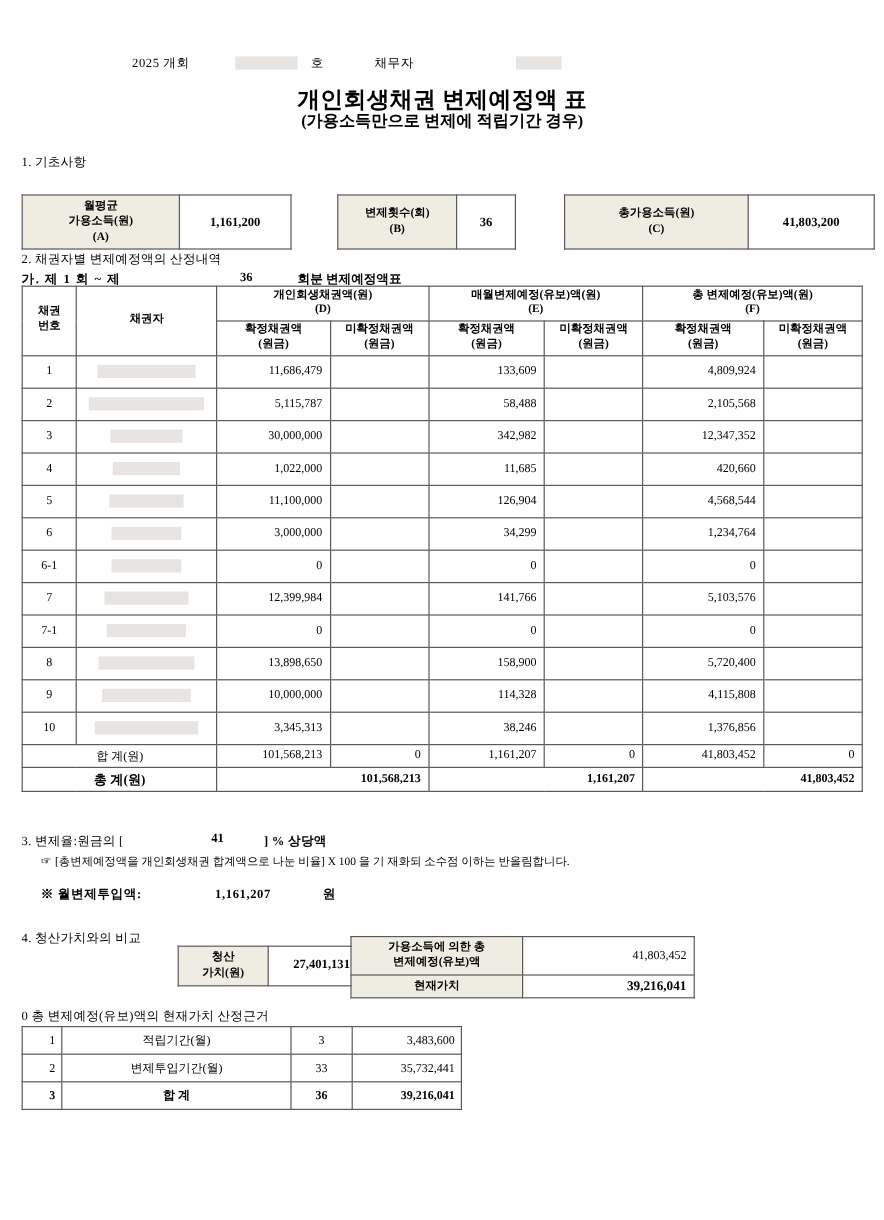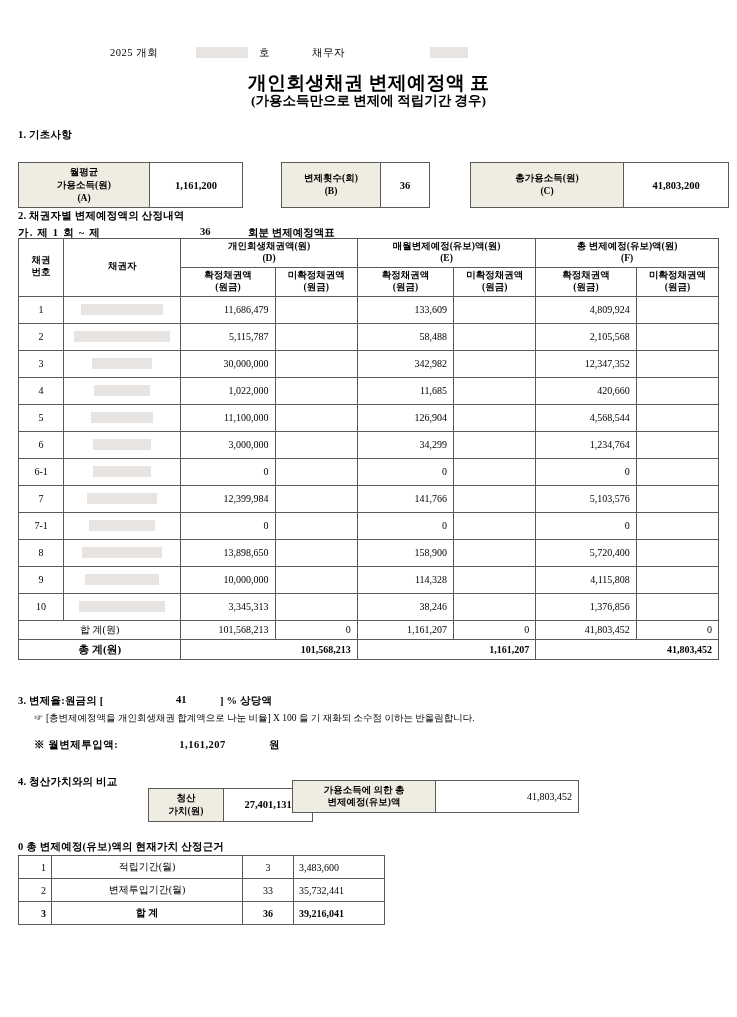--- a/index.html
+++ b/index.html
@@ -59,21 +59,21 @@
     left: 0;
     width: 737px;
     text-align: center;
     font-size: 13.5px;
     font-weight: bold;
   }
 
   .sec-head {
     position: absolute;
     font-size: 10.5px;
-    font-weight: bold;
+    font-weight: normal;
     letter-spacing: 0.2px;
   }
 
   
   .box1 { position: absolute; top: 146px; left: 18px; margin-top: 16px; }
   table.kv {
     border-collapse: collapse;
     font-size: 10px;
   }
   table.kv td {
@@ -228,21 +228,21 @@
     font-size: 10px;
   }
   table.pv td {
     border: 1px solid #5a5a5a;
     padding: 3px 5px;
     height: 16px;
   }
   table.pv td.no { width: 22px; text-align: right; }
   table.pv td.nm { width: 180px; text-align: center; }
   table.pv td.mo { width: 40px; text-align: center; }
-  table.pv td.am { width: 80px; text-align: left; }
+  table.pv td.am { width: 80px; text-align: right; }
   table.pv tr.last td { font-weight: bold; }
 </style>
 </head>
 <body>
 
 <div class="page">
 
   <div class="hdr-line">
     <span class="hdr-year">2025 개회</span>
     <span class="hdr-redact1"></span>
@@ -528,20 +528,24 @@
   <div class="box4b">
     <table class="kv2">
       <tbody>
           <tr>
         <td class="lbl2" style="width:130px;">
           <span>가용소득에  의한  총</span><br>
           <span>변제예정(유보)액</span>
         </td>
         <td class="v">41,803,452</td>
       </tr>
+      <tr>
+        <td class="lbl2">현재가치</td>
+        <td class="vb">39,216,041</td>
+      </tr>
     </tbody>
       </table>
   </div>
 
   <div class="sec-head sec5-head">0 총 변제예정(유보)액의 현재가치 산정근거</div>
 
   <table class="pv">
     <tbody>
         <tr>
       <td class="no">1</td>

